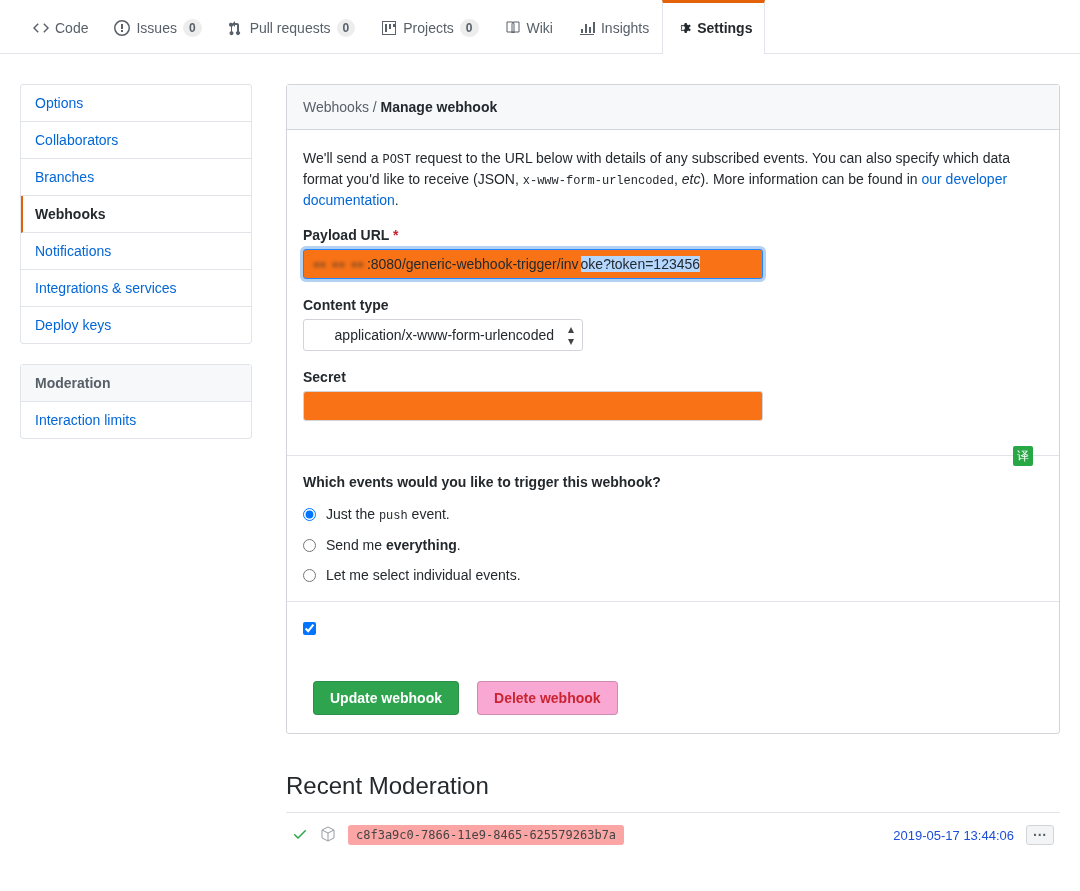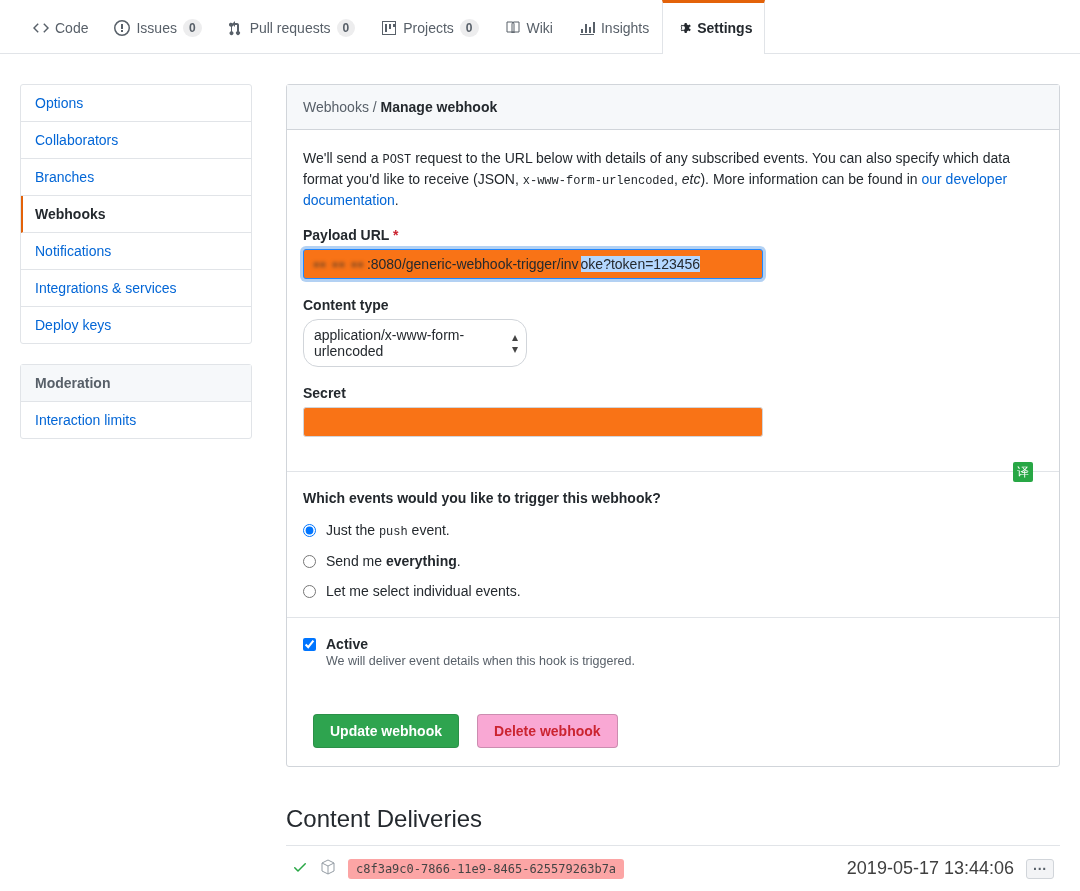--- a/index.html
+++ b/index.html
@@ -118,25 +118,25 @@
     border: 1px solid #d1d5da;
     border-radius: 3px;
     background: #f97316;
   }
   .form-control.url {
     box-shadow: 0 0 0 3px rgba(3,102,214,0.3);
     border-color: #2188ff;
     font-family: -apple-system, BlinkMacSystemFont, sans-serif;
   }
   .form-select {
-    width: 224px;
+    width: 280px;
     padding: 7px 28px 7px 10px;
     font-size: 14px;
     border: 1px solid #d1d5da;
-    border-radius: 15px;
+    border-radius: 3px;
     background: #fff;
     position: relative;
     display: flex;
     align-items: center;
     justify-content: flex-end;
   }
   .select-caret {
     position: absolute;
     right: 8px;
     top: 50%;
@@ -178,21 +178,21 @@
   .check-icon { color: #28a745; }
   .cube-icon { color: #959da5; }
   .delivery-id {
     background: #fca5a5;
     padding: 3px 8px;
     border-radius: 3px;
     font-family: SFMono-Regular, Consolas, monospace;
     font-size: 12px;
     color: #444;
   }
-  .delivery-date { margin-left: auto; color: #404040; font-size: 18px; }
+  .delivery-date { margin-left: auto; color: #1d4ed8; font-size: 13px; }
   .delivery-menu {
     background: #f3f4f6;
     border: 1px solid #d1d5da;
     border-radius: 3px;
     padding: 2px 6px;
     color: #586069;
     cursor: pointer;
     font-weight: bold;
     line-height: 1;
   }
@@ -342,34 +342,30 @@
         </div>
         <div class="radio-row">
           <input type="radio" name="ev" style="">
           <label>Let me select individual events.</label>
         </div>
       </div>
 
       <div class="section" style="border-bottom:none">
         <div class="check-row">
           <input type="checkbox" checked="" style="">
-          <div>
-            <strong>Active</strong>
-            <div class="active-note">We will deliver event details when this hook is triggered.</div>
-          </div>
         </div>
       </div>
 
       <div class="btn-row">
         <button class="btn btn-primary">Update webhook</button>
         <button class="btn btn-danger">Delete webhook</button>
       </div>
     </div>
 
-    <h2 class="recent">Content Deliveries</h2>
+    <h2 class="recent">Recent Moderation</h2>
     <div class="deliveries">
       <div class="delivery-row">
         <span class="check-icon"><svg width="16" height="16" viewBox="0 0 16 16">
               <path d="M13.78 4.22a.75.75 0 010 1.06l-7.25 7.25a.75.75 0 01-1.06 0L2.22 9.28a.75.75 0 011.06-1.06L6 10.94l6.72-6.72a.75.75 0 011.06 0z"></path>
             </svg></span>
         <span class="cube-icon"><svg width="16" height="16" viewBox="0 0 16 16">
               <path fill="none" stroke="currentColor" d="M8 1l6 3v8l-6 3-6-3V4l6-3zM2 4l6 3 6-3M8 7v8"></path>
             </svg></span>
         <span class="delivery-id">c8f3a9c0-7866-11e9-8465-625579263b7a</span>
         <span class="delivery-date">2019-05-17 13:44:06</span>

